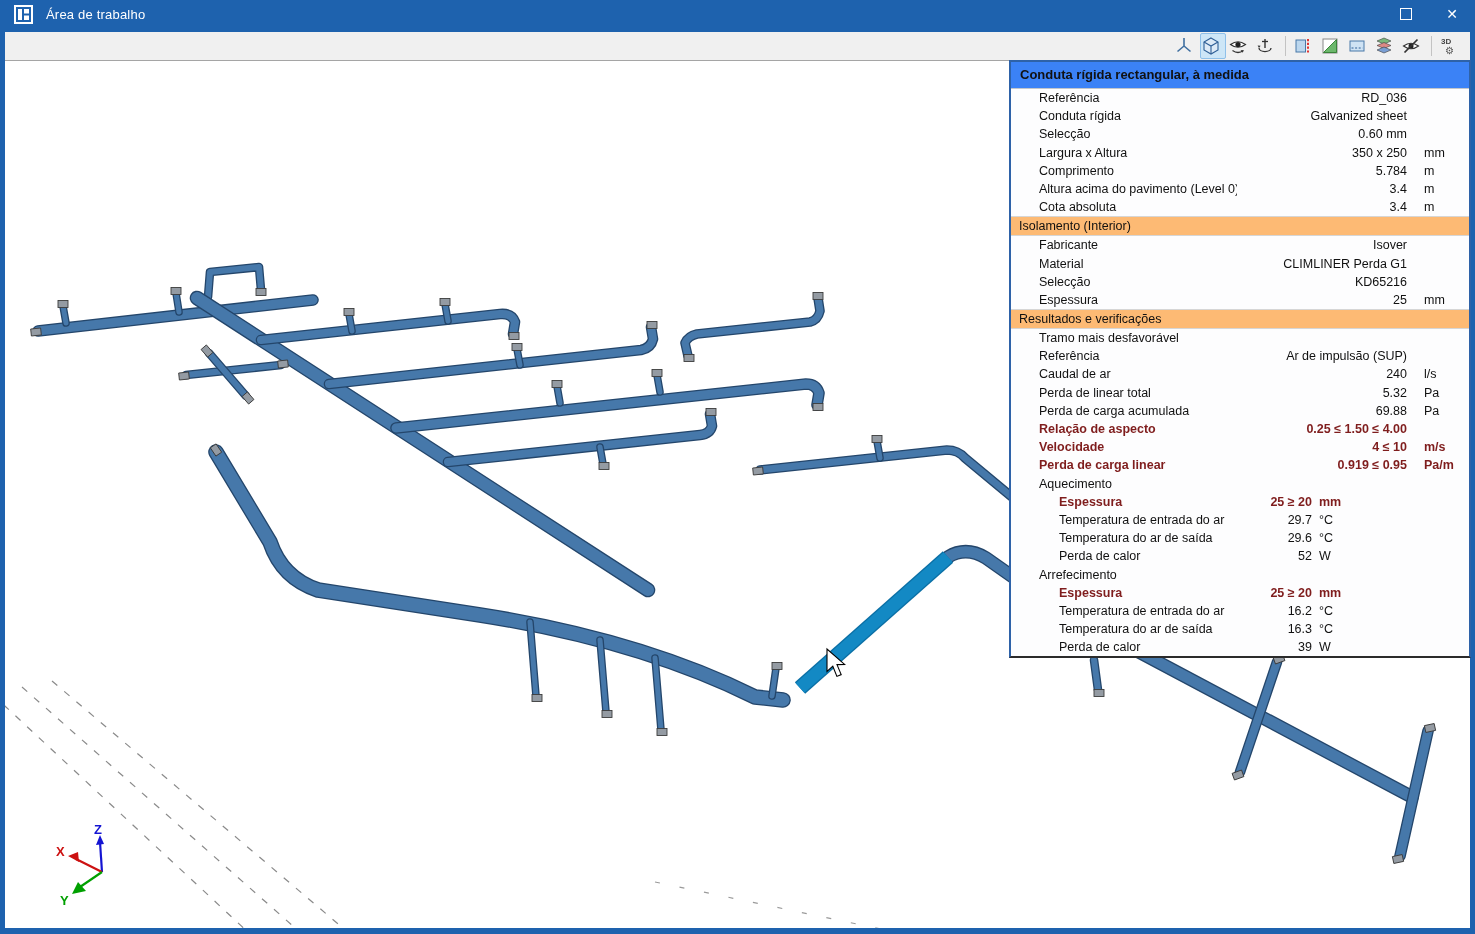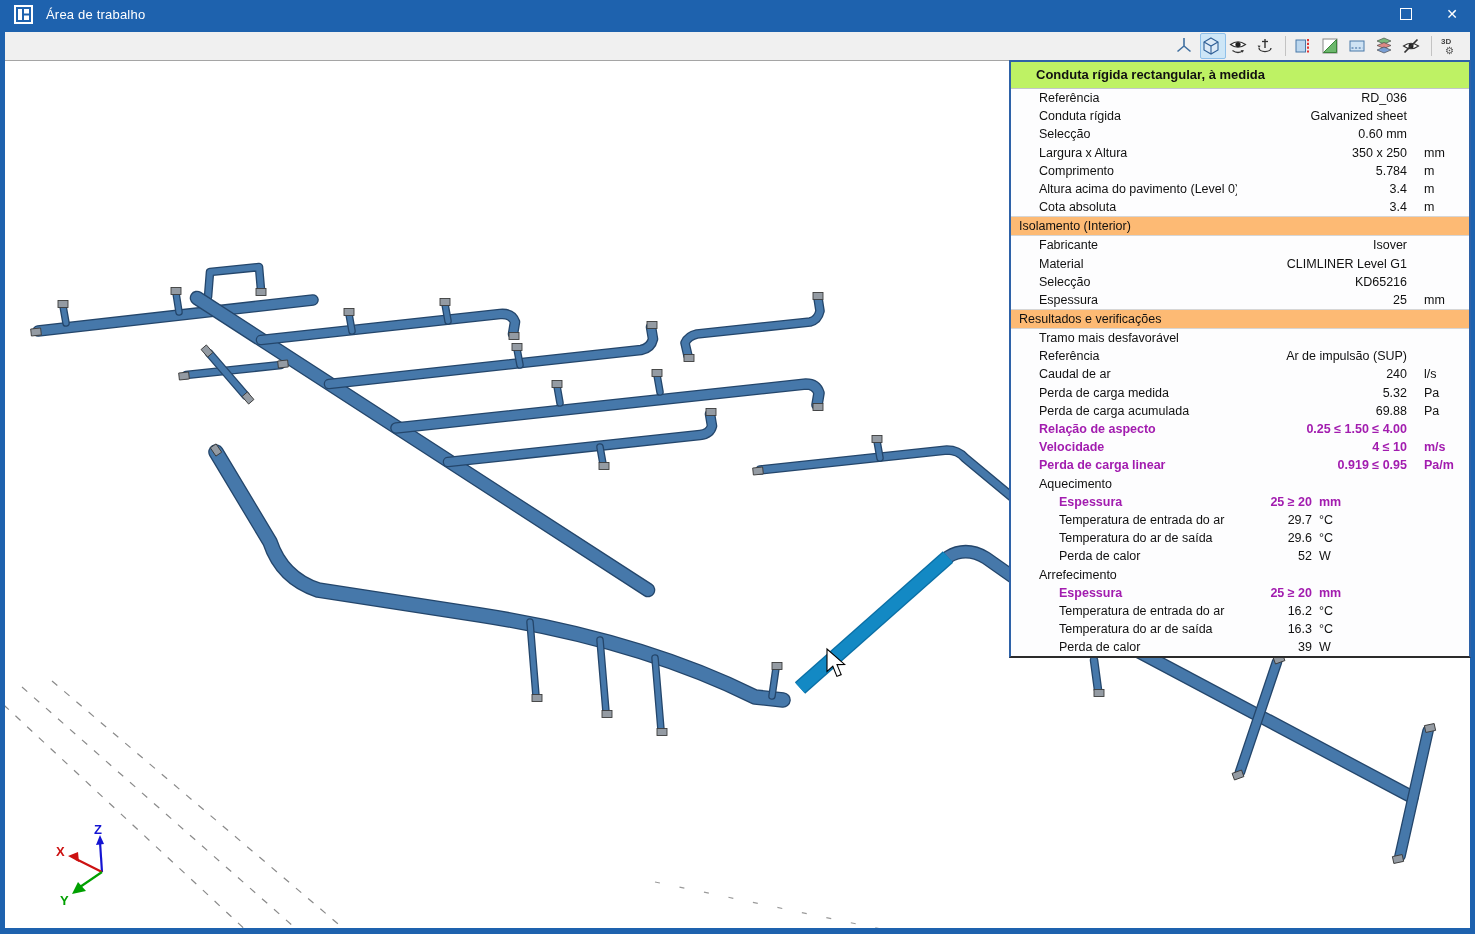--- a/index.html
+++ b/index.html
@@ -24,32 +24,32 @@
   .tb3dlabel{font-size:8px;font-weight:bold;color:#444;position:absolute;left:2px;top:1px;}
   .tbtn .wrap{position:relative;width:20px;height:20px;}
   
   .canvas{position:absolute;left:5px;top:60px;width:1465px;height:868px;background:#ffffff;
           border-top:1px solid #a5a5a5;box-sizing:border-box;}
   .canvas svg{display:block;}
   
   .panel{position:absolute;left:1009px;top:60px;width:462px;box-sizing:border-box;
          background:#fdfdfe;border:2px solid #2e62a8;border-bottom:2px solid #2b2b2b;
          font-size:12.5px;color:#111;}
-  .panel .ptitle{height:26px;line-height:26px;font-weight:bold;font-size:13px;padding-left:25px;
-                 background:#bef264;border-bottom:1px solid #c2c6cb;}
+  .panel .ptitle{height:26px;line-height:26px;font-weight:bold;font-size:13px;padding-left:9px;
+                 background:#3b82f6;border-bottom:1px solid #c2c6cb;}
   .sechdr{height:18px;line-height:18px;background:#fdba74;padding-left:8px;
           border-top:1px solid #d6d6d6;border-bottom:1px solid #d6d6d6;}
   .row{display:flex;height:18.2px;line-height:18.2px;padding-left:28px;justify-content:flex-end;}
   .row.sub{padding-left:48px;}
   .row .lbl{flex:1;white-space:nowrap;overflow:hidden;}
   .row .val{width:170px;text-align:right;white-space:nowrap;}
   .row.sub .val{width:70px;}
   .row .unit{width:45px;margin-left:17px;white-space:nowrap;}
   .row.sub .unit{width:150px;margin-left:7px;}
-  .row.ok{color:#a21caf;font-weight:bold;}
+  .row.ok{color:#7f1d1d;font-weight:bold;}
 </style>
 </head>
 <body>
 
 <div class="titlebar">
   <svg class="appicon" viewBox="0 0 19 19">
     <rect x="1" y="1" width="17" height="17" fill="none" stroke="#fff" stroke-width="2"></rect>
     <rect x="4" y="4" width="4" height="11" fill="#fff"></rect>
     <rect x="10" y="4" width="5" height="4.5" fill="#fff"></rect>
     <rect x="10" y="10.5" width="5" height="4.5" fill="#fff"></rect>
@@ -294,21 +294,21 @@
         <span class="unit">m</span>
       </div>
       <div class="sechdr">Isolamento (Interior)</div>
       <div class="row">
         <span class="lbl">Fabricante</span>
         <span class="val">Isover</span>
         <span class="unit"></span>
       </div>
       <div class="row">
         <span class="lbl">Material</span>
-        <span class="val">CLIMLINER Level G1</span>
+        <span class="val">CLIMLINER Perda G1</span>
         <span class="unit"></span>
       </div>
       <div class="row">
         <span class="lbl">Selecção</span>
         <span class="val">KD65216</span>
         <span class="unit"></span>
       </div>
       <div class="row">
         <span class="lbl">Espessura</span>
         <span class="val">25</span>
@@ -324,21 +324,21 @@
         <span class="lbl">Referência</span>
         <span class="val">Ar de impulsão (SUP)</span>
         <span class="unit"></span>
       </div>
       <div class="row">
         <span class="lbl">Caudal de ar</span>
         <span class="val">240</span>
         <span class="unit">l/s</span>
       </div>
       <div class="row">
-        <span class="lbl">Perda de carga medida</span>
+        <span class="lbl">Perda de linear total</span>
         <span class="val">5.32</span>
         <span class="unit">Pa</span>
       </div>
       <div class="row">
         <span class="lbl">Perda de carga acumulada</span>
         <span class="val">69.88</span>
         <span class="unit">Pa</span>
       </div>
       <div class="row ok">
         <span class="lbl">Relação de aspecto</span>

